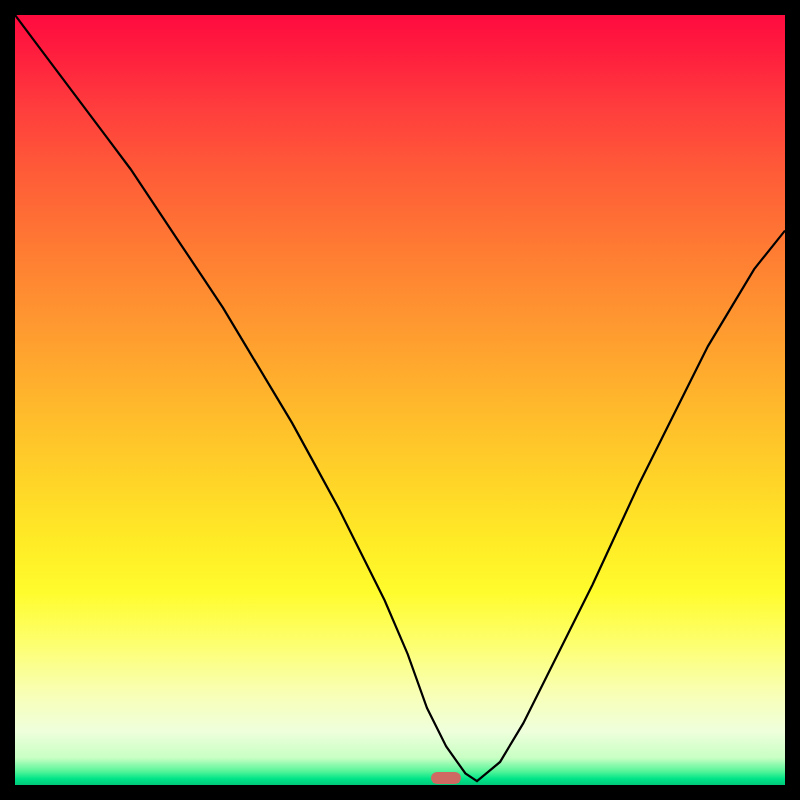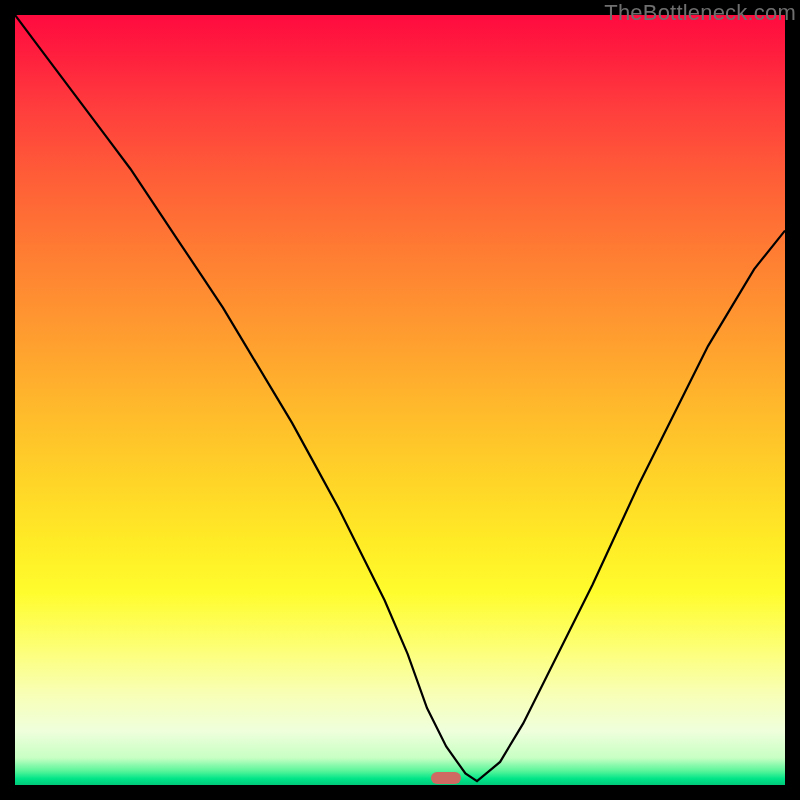--- a/index.html
+++ b/index.html
@@ -80,14 +80,13 @@
   <div class="plot">
     <div class="gradient"></div>
 
     <svg class="curve" viewBox="0 0 770 770" preserveAspectRatio="none">
       <path fill="none" stroke="#000000" stroke-width="2.2" d="M0.0 0.0 L23.1 30.8 L46.2 61.6 L69.3 92.4 L92.4 123.2 L115.5 154.0 L138.6 188.6 L161.7 223.3 L184.8 257.9 L207.9 292.6 L231.0 331.1 L254.1 369.6 L277.2 408.1 L300.3 450.4 L323.4 492.8 L346.5 539.0 L369.6 585.2 L392.7 639.1 L412.0 693.0 L431.2 731.5 L450.4 758.5 L462.0 766.1 L485.1 746.9 L508.2 708.4 L531.3 662.2 L554.4 616.0 L577.5 569.8 L600.6 519.8 L623.7 469.7 L646.8 423.5 L669.9 377.3 L693.0 331.1 L716.1 292.6 L739.2 254.1 L770.0 215.6"></path>
     </svg>
 
     <div class="notch" style="left: 416.2px; background: rgb(207, 106, 99);"></div>
   </div>
 
-  <div class="watermark">TheBottleneck.com</div>
 </div>
 
 </body></html>

